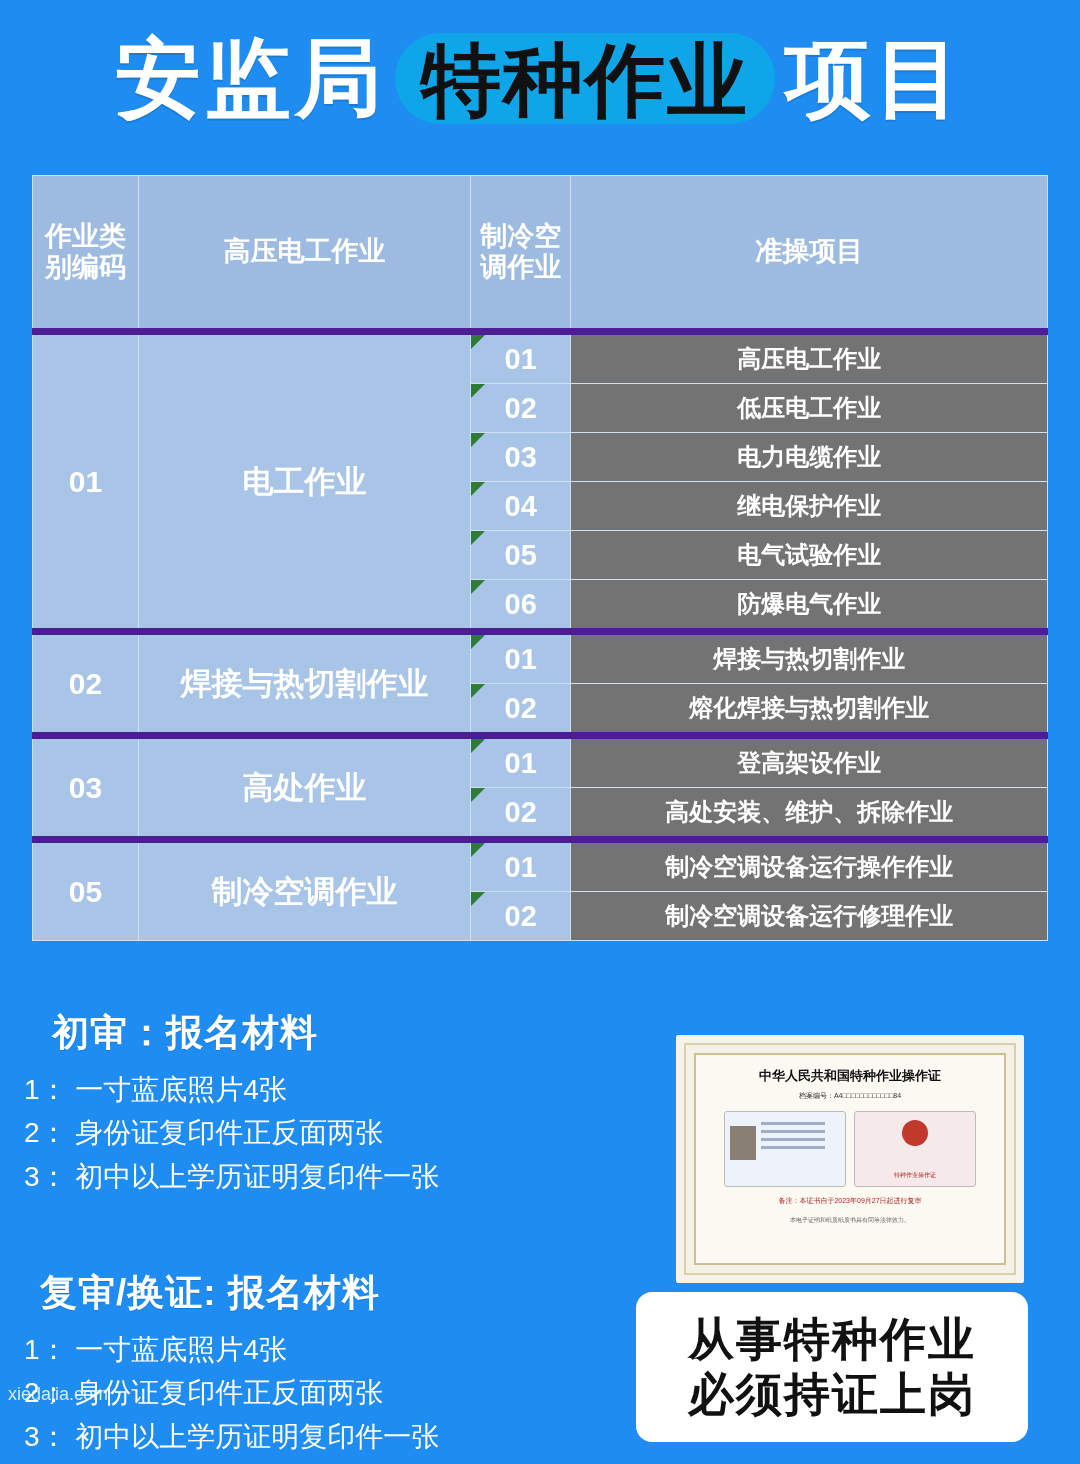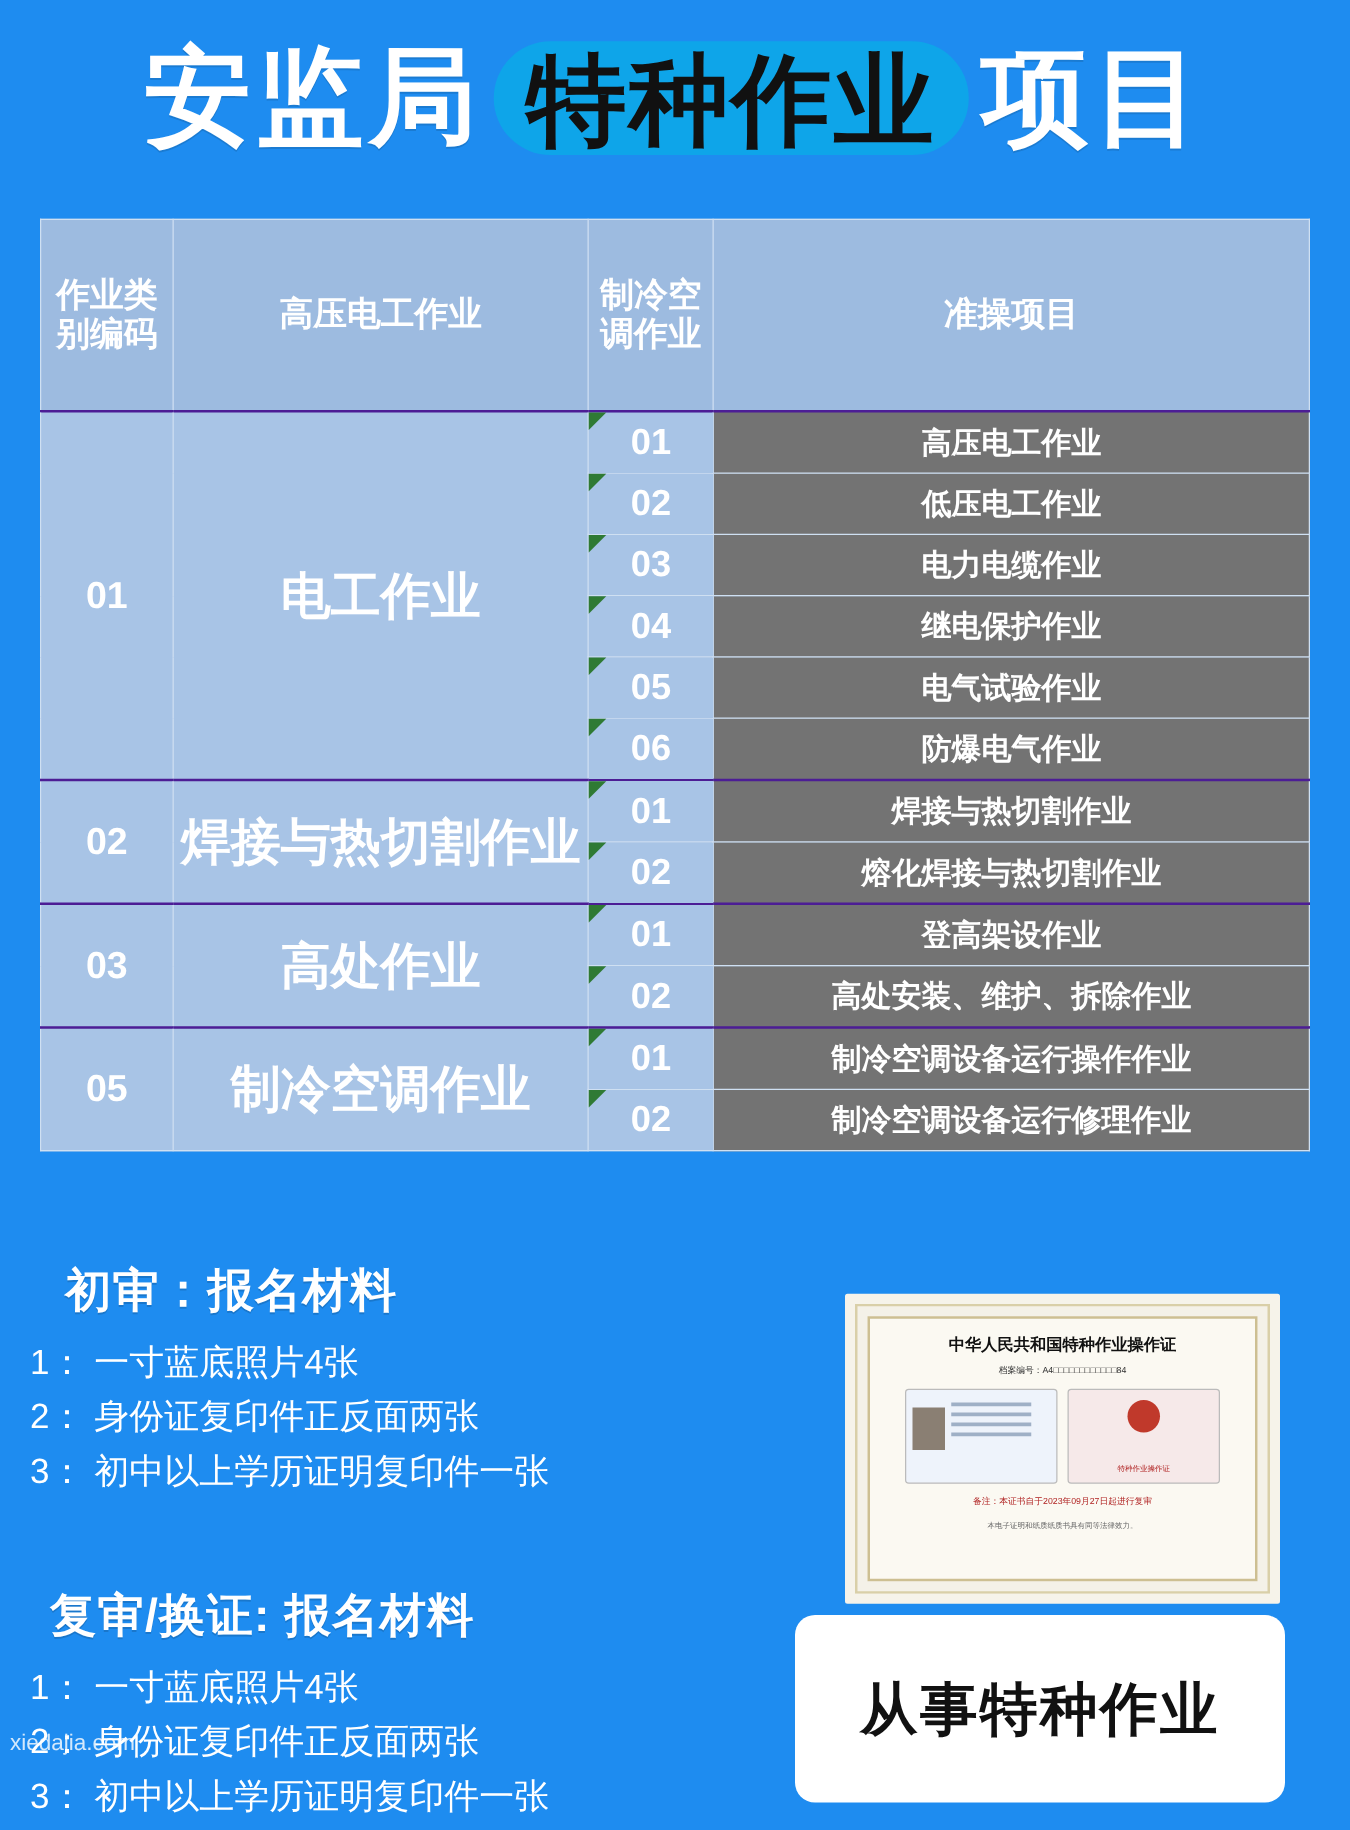--- a/index.html
+++ b/index.html
@@ -46,34 +46,34 @@
     height:132px;
   }
   .col-a{width:100px;}
   .col-b{width:336px;}
   .col-c{width:94px;}
   .col-d{width:486px;}
   td.codecell{
     background:#a8c4e6;font-size:30px;
   }
   td.namecell{
-    background:#a8c4e6;font-size:40px;
+    background:#a8c4e6;font-size:31px;
   }
   td.itemcode{
     background:#a8c4e6;font-size:29px;position:relative;
   }
   td.itemname{
     background:#737373;font-size:24px;padding:8px 4px;
   }
   
   td.itemcode::before{
     content:"";position:absolute;left:0;top:0;
     border-top:14px solid #2f7a34;border-right:14px solid transparent;
   }
-  tr.rowsep td{border-top:2px solid #4c1d95;}
+  tr.rowsep td{border-top:7px solid #4c1d95;}
   
   .sec{
     position:absolute;color:#ffffff;
   }
   .sec-head{
     font-size:37px;font-weight:bold;letter-spacing:1px;
     margin-bottom:10px;
     text-shadow:0 1px 0 rgba(0,0,0,.15);
   }
   .sec-line{
@@ -268,17 +268,18 @@
         <div class="cert-redtext">特种作业操作证</div>
       </div>
     </div>
     <div class="cert-note">备注：本证书自于2023年09月27日起进行复审</div>
     <div class="cert-foot">本电子证明和纸质纸质书具有同等法律效力。</div>
   </div>
 </div>
 
 <div class="slogan">
   <div>从事特种作业</div>
+  <div>必须持证上岗</div>
 </div>
 
 <div class="wm">
   <div class="wm-sub">xiedajia.com</div>
 </div>
 
 </body></html>

